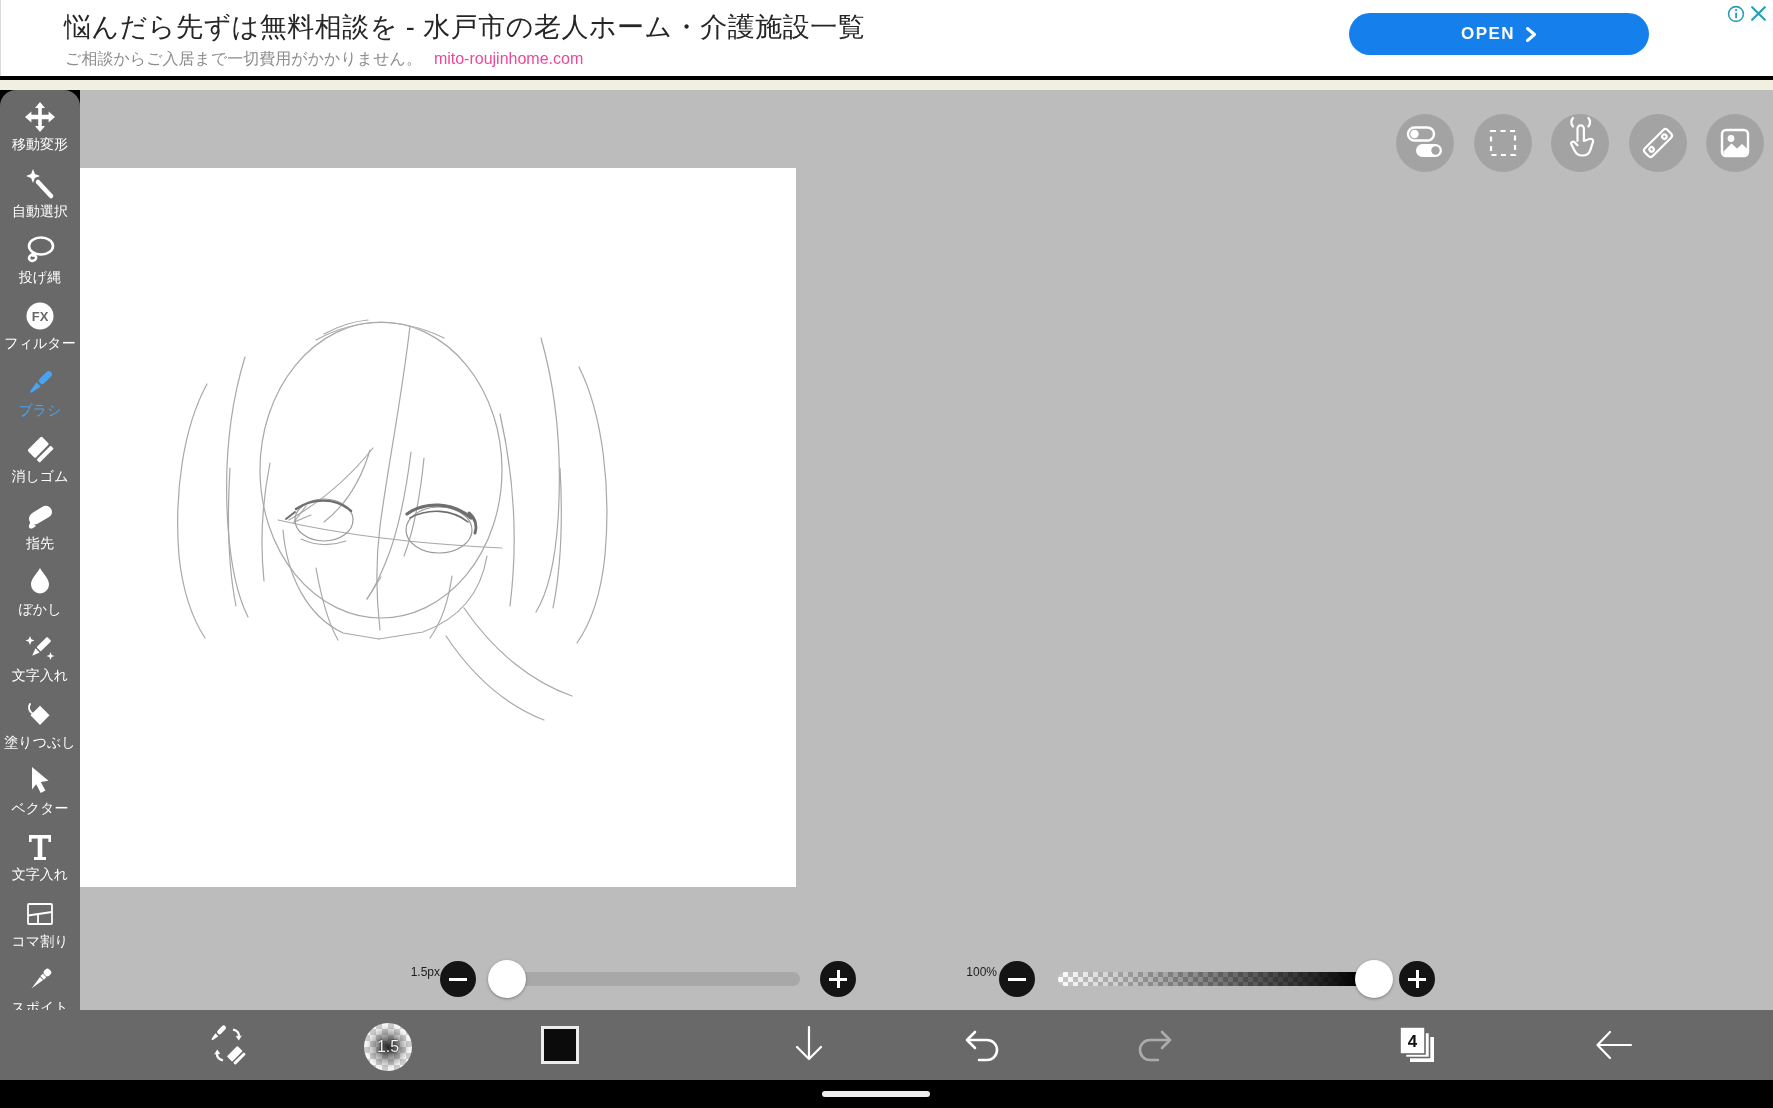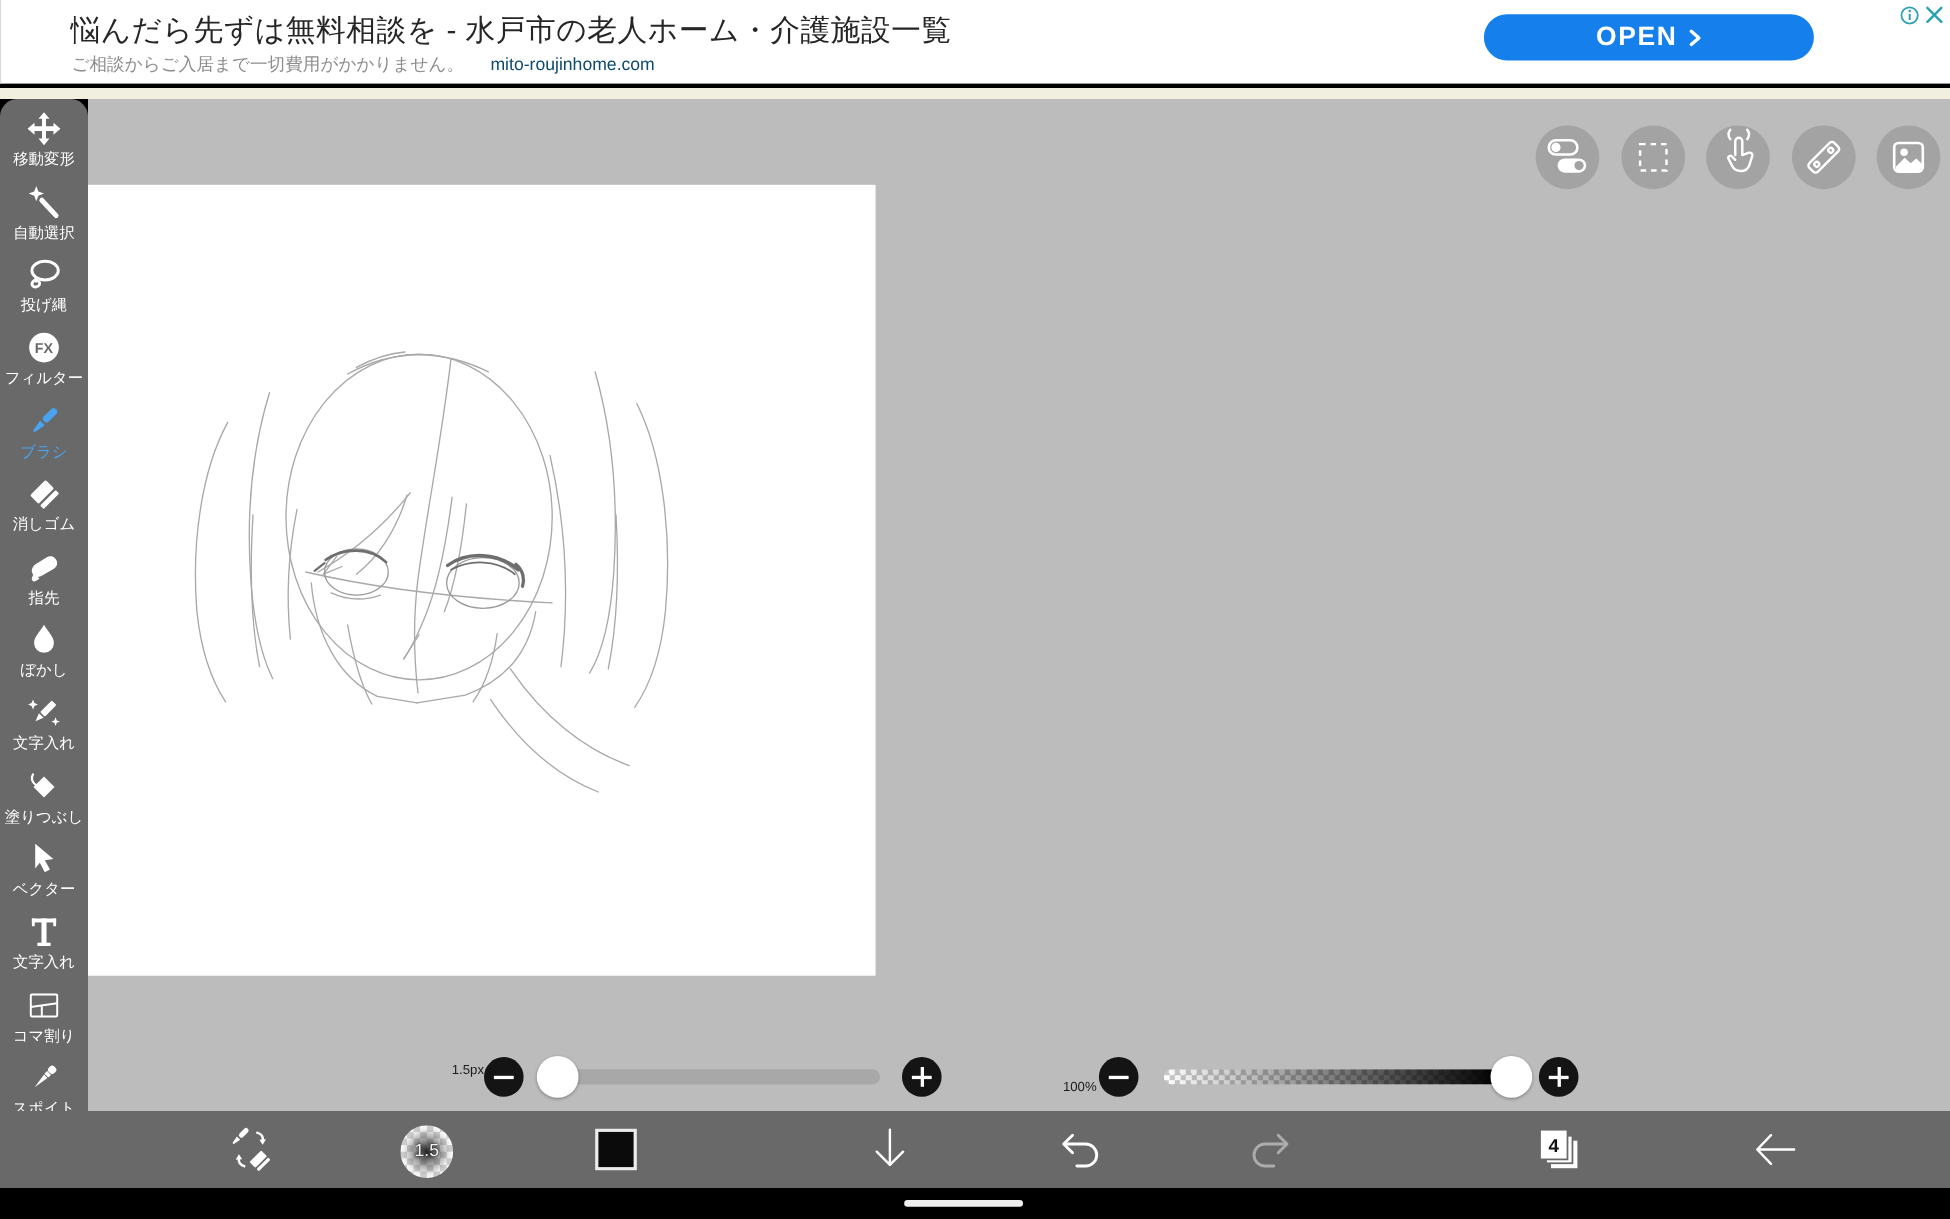--- a/index.html
+++ b/index.html
@@ -4,25 +4,25 @@
 <style>
   html,body{margin:0;padding:0;background:#000;}
   body{width:1773px;height:1108px;position:relative;overflow:hidden;
        font-family:"Liberation Sans","DejaVu Sans",sans-serif;}
   .abs{position:absolute;}
 
   
   #ad{left:0;top:0;width:1773px;height:76px;background:#ffffff;border-left:1px solid #d9d9d9;}
   #ad-headline{left:63px;top:9px;font-size:27px;color:#262626;letter-spacing:.5px;white-space:nowrap;}
   #ad-subrow{left:64px;top:49px;font-size:16px;color:#8d8d8d;white-space:nowrap;}
-  #ad-domain{margin-left:24px;color:#0c4a6e;}
+  #ad-domain{margin-left:12px;color:#ec4899;}
   #ad-strip{left:0;top:80px;width:1773px;height:10px;background:#f0efe0;}
   #open-btn{left:1348px;top:13px;width:300px;height:42px;border-radius:21px;background:#1580ec;
             display:flex;align-items:center;justify-content:center;gap:10px;cursor:pointer;}
-  #open-btn span{color:#fff;font-size:24px;letter-spacing:1.5px;font-weight:bold;}
+  #open-btn span{color:#fff;font-size:17px;letter-spacing:1.5px;font-weight:bold;}
   #ad-info{left:1726px;top:5px;width:18px;height:18px;}
   #ad-close{left:1748px;top:4px;width:19px;height:19px;}
 
   
   #canvas-area{left:80px;top:90px;width:1693px;height:920px;background:#bcbcbc;}
   #sidebar{left:0;top:90px;width:80px;height:990px;background:#696969;padding-top:4px;box-sizing:border-box;border-radius:16px;}
   .tool{height:66.4px;display:flex;flex-direction:column;align-items:center;justify-content:center;gap:2px;cursor:pointer;}
   .tool .ticon{width:34px;height:34px;display:flex;align-items:center;justify-content:center;}
   .tool .tlabel{font-size:14px;color:#ffffff;white-space:nowrap;}
   .tool.sel .tlabel{color:#4aa3f0;}
@@ -344,21 +344,21 @@
 <div class="cbtn abs" style="left:440px;">
     <i class="h"></i>
   </div>
 <div class="track abs" style="left:492px;width:308px;"></div>
 <div class="knob abs" style="left:488px;"></div>
 <div class="cbtn abs" style="left:820px;">
     <i class="h"></i>
     <i class="v"></i>
   </div>
 
-<div class="slabel abs" style="left:887px;margin-top:16px;">100%</div>
+<div class="slabel abs" style="left:887px;">100%</div>
 <div class="cbtn abs" style="left:999px;">
     <i class="h"></i>
   </div>
 <div class="track abs" id="op-track" style="left:1058px;width:304px;"></div>
 <div class="knob abs" style="left:1355px;"></div>
 <div class="cbtn abs" style="left:1399px;">
     <i class="h"></i>
     <i class="v"></i>
   </div>
 

